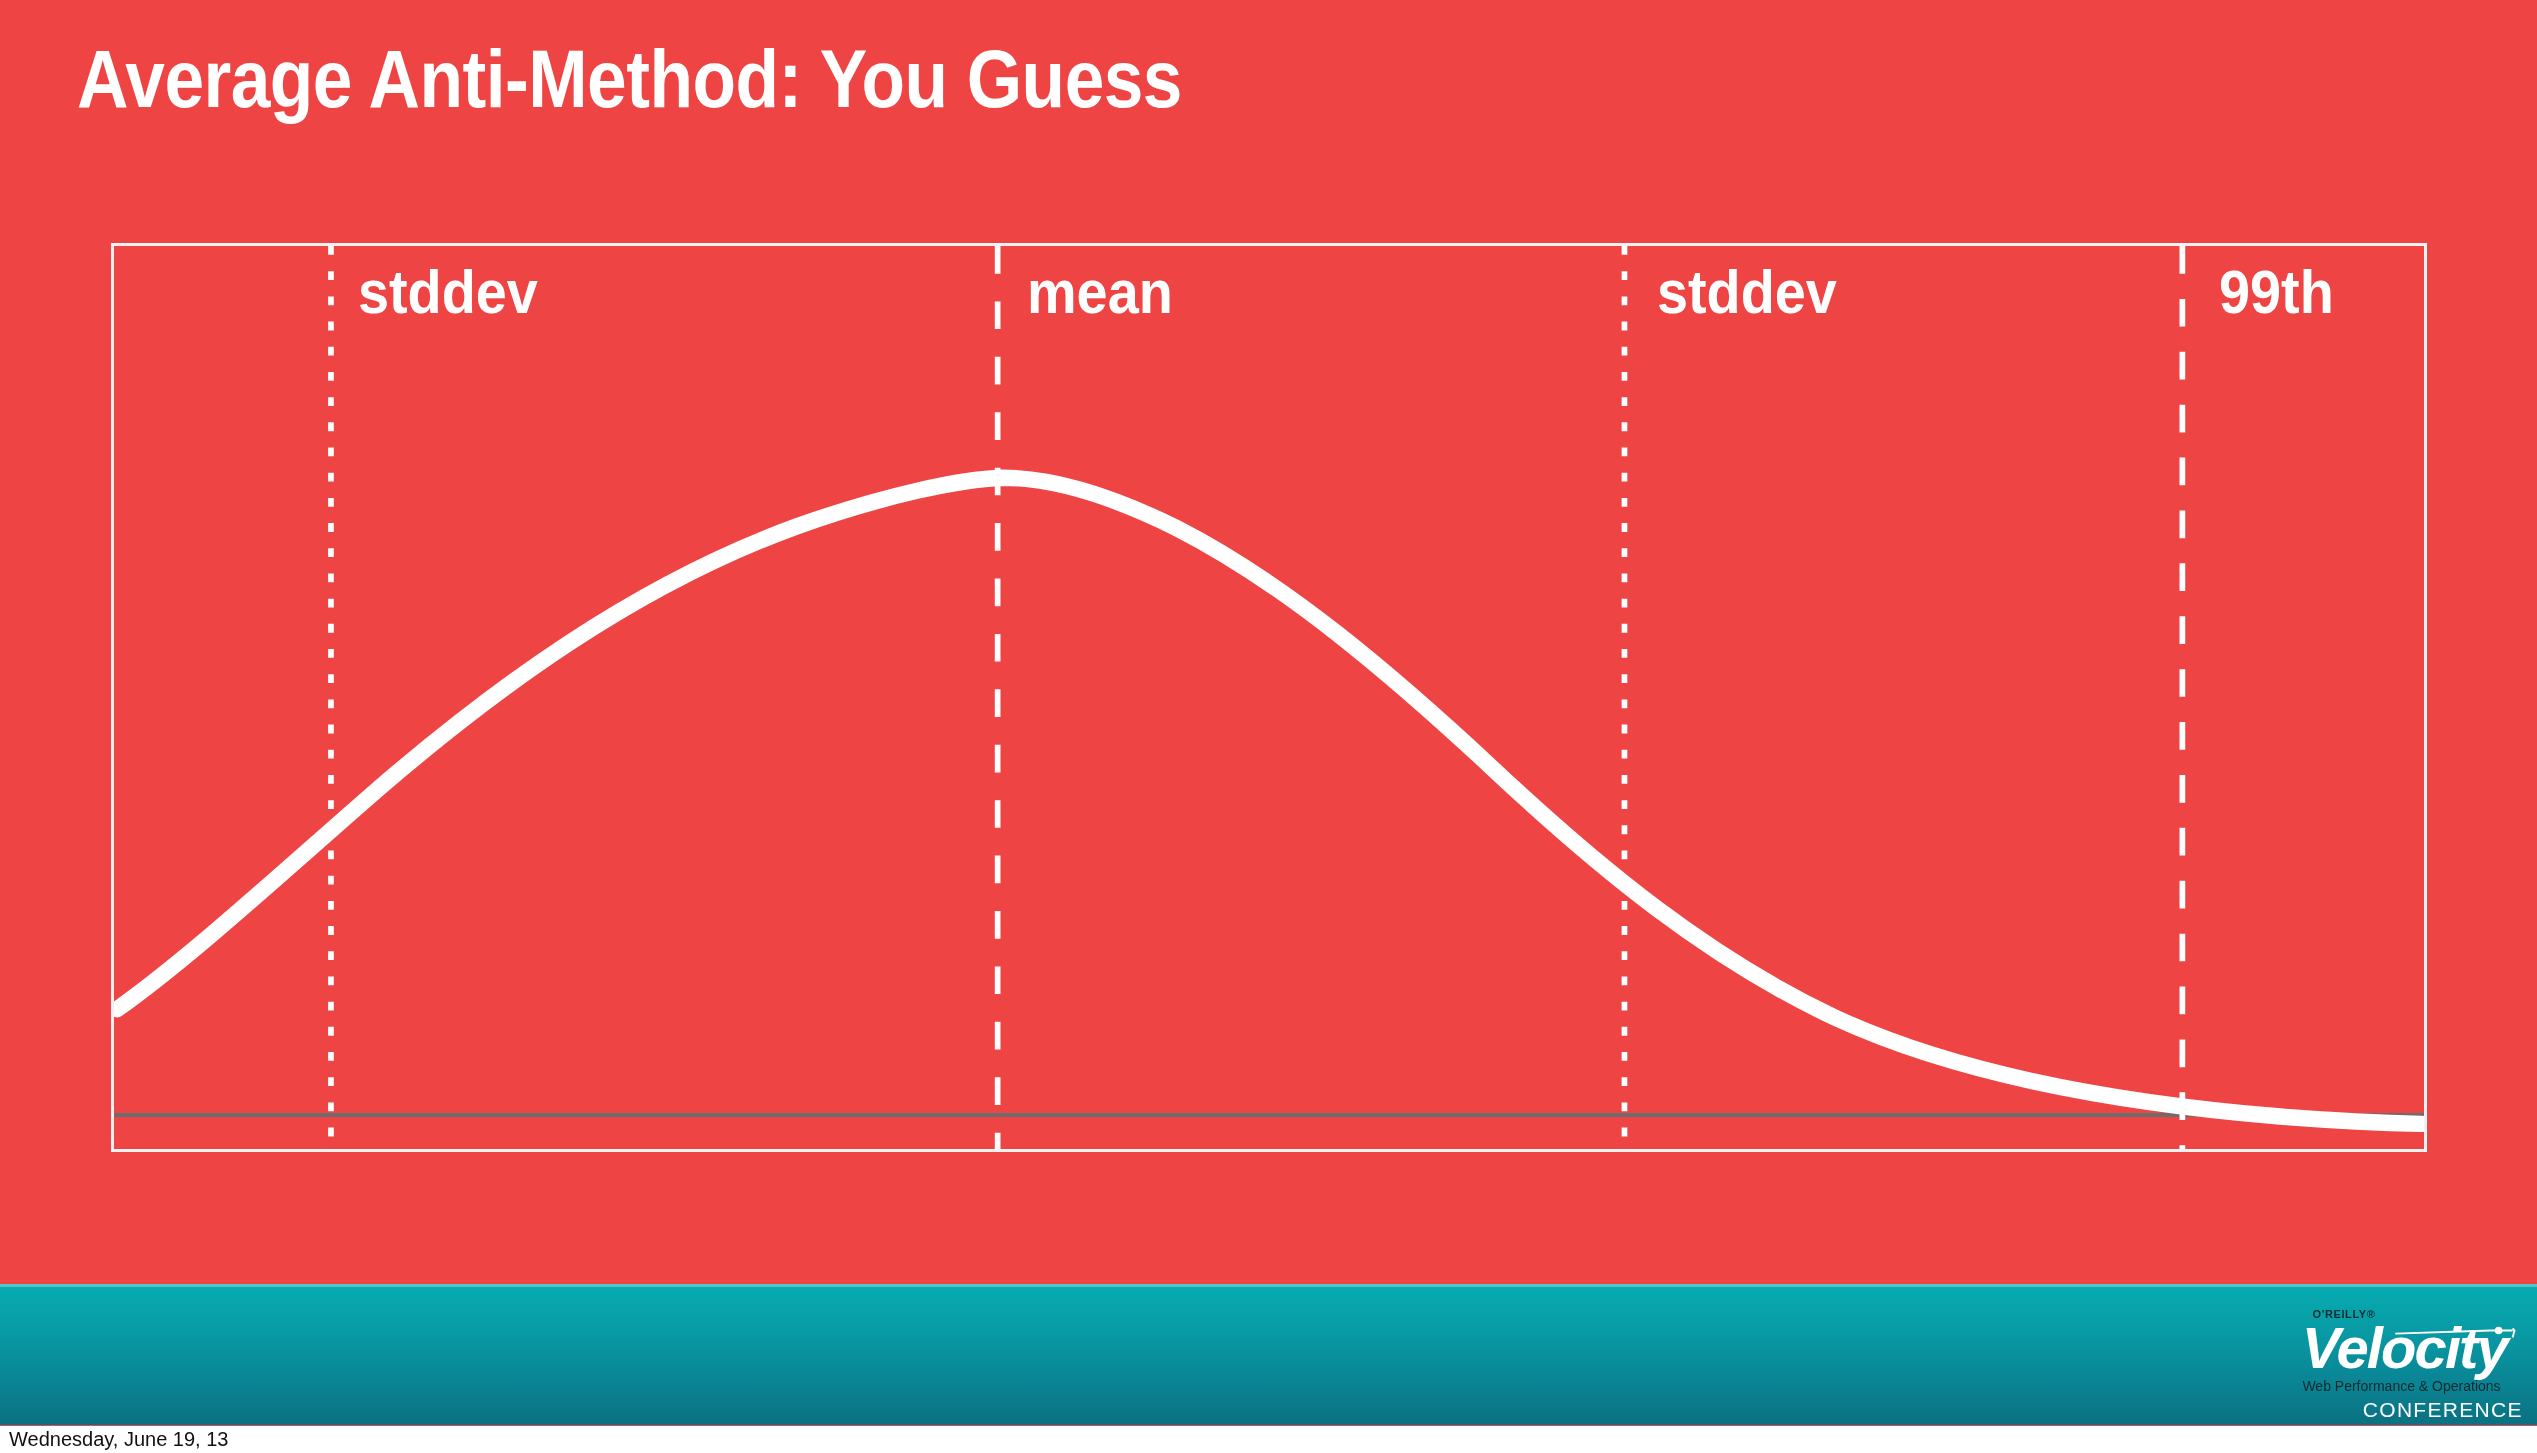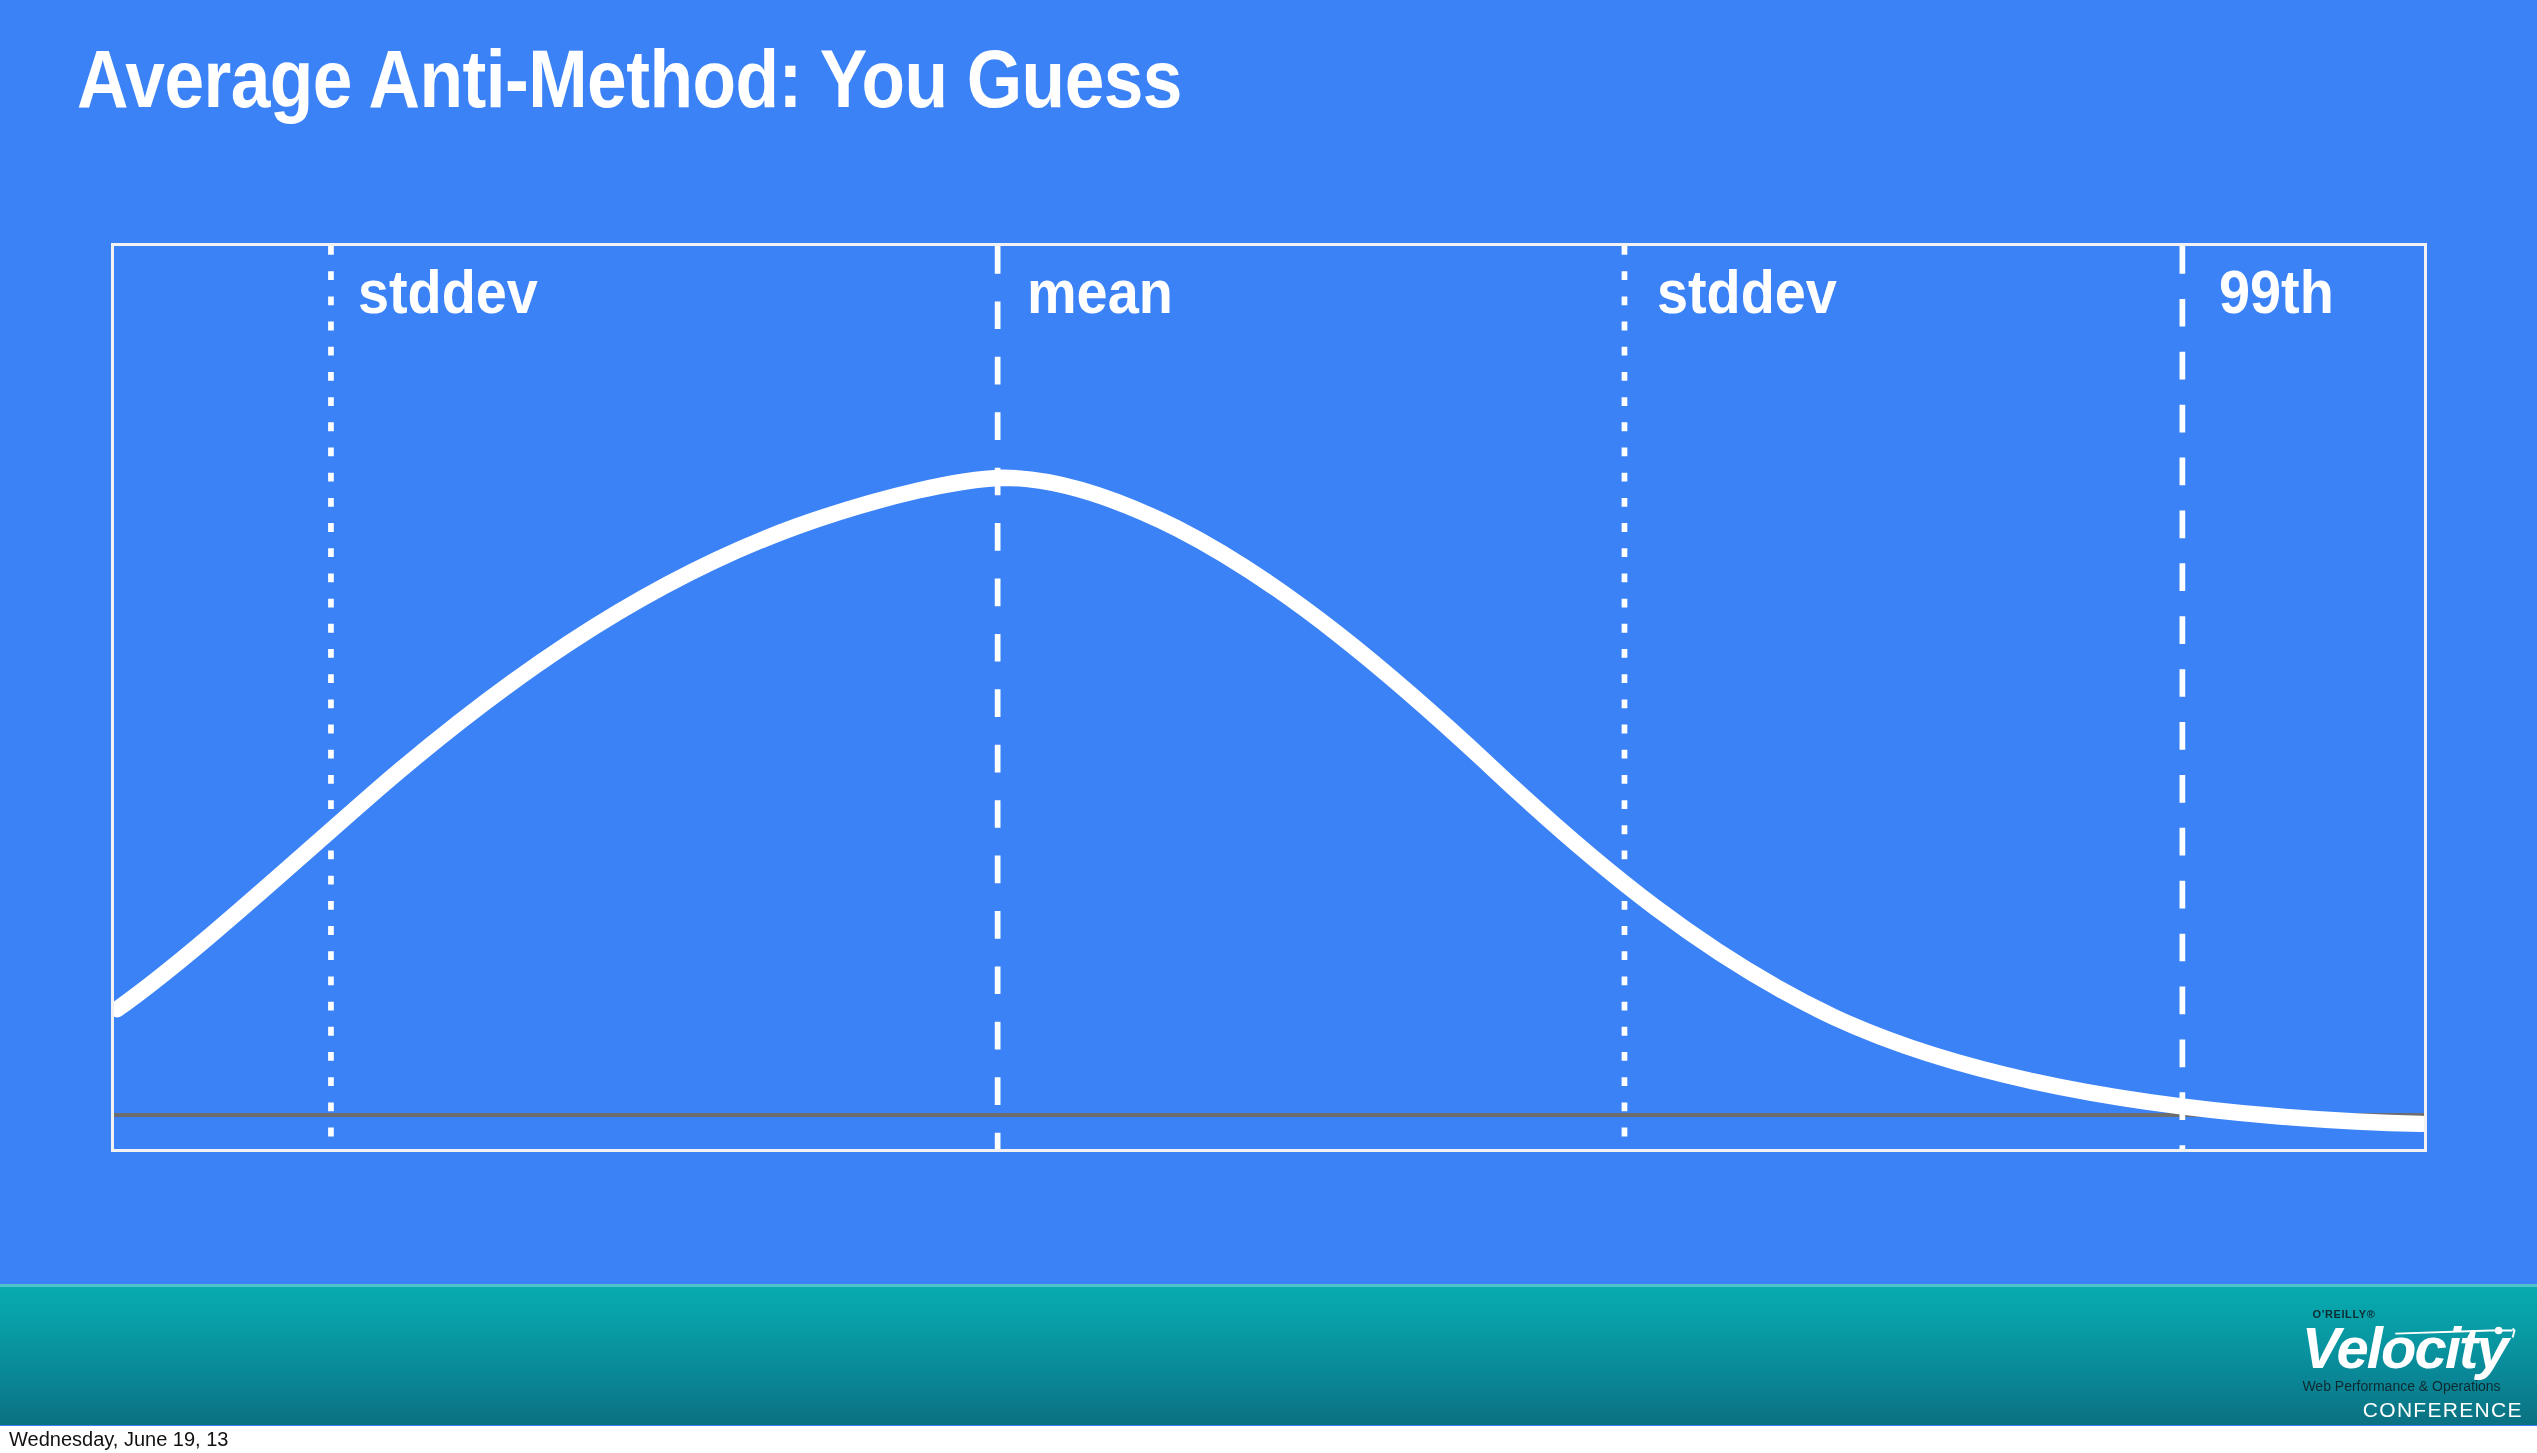--- a/index.html
+++ b/index.html
@@ -4,21 +4,21 @@
 <style>
   html, body {
     margin: 0;
     padding: 0;
     background: #ffffff;
   }
   #slide {
     position: relative;
     width: 2538px;
     height: 1454px;
-    background: #3b82f6;
+    background: #ef4444;
     overflow: hidden;
     font-family: "Liberation Sans", sans-serif;
   }
 
   
   #slide-title {
     position: absolute;
     left: 77px;
     top: 39px;
     font-size: 81px;

